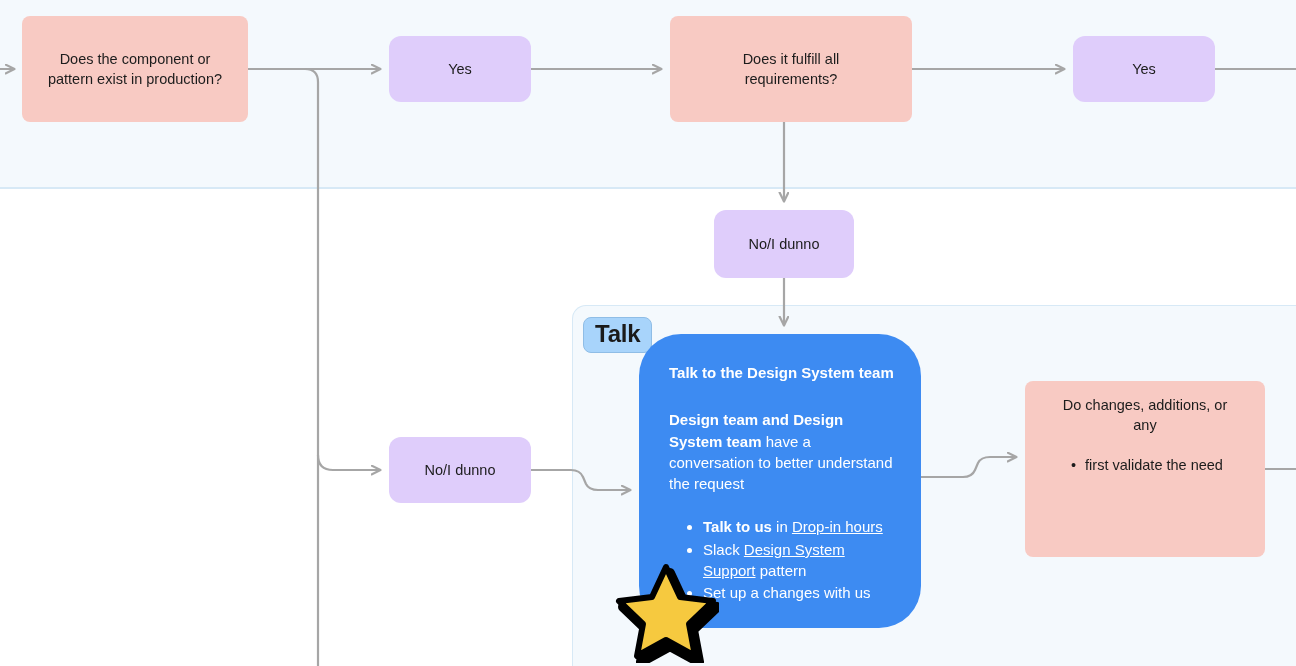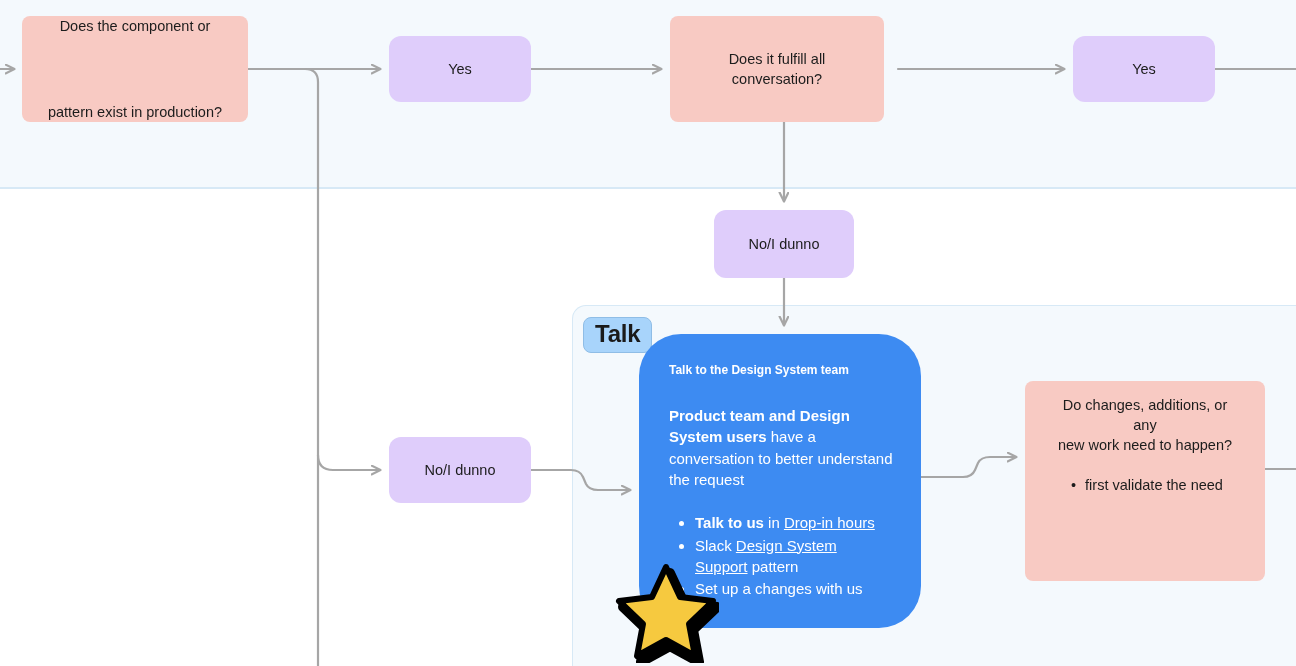--- a/index.html
+++ b/index.html
@@ -70,27 +70,27 @@
     border-radius: 8px;
     font-size: 14.5px;
   }
   .node-purple {
     background: #dfcdfb;
     border-radius: 12px;
     font-size: 14.5px;
   }
 
   
-  #n-exist      { left: 22px;   top: 16px;  width: 226px; height: 106px; padding: 0 16px; justify-content: space-between; }
+  #n-exist      { left: 22px;   top: 16px;  width: 226px; height: 106px; padding: 9px 16px; }
   #n-yes-1      { left: 389px;  top: 36px;  width: 142px; height: 66px;  }
-  #n-fulfill    { left: 670px;  top: 16px;  width: 214px; height: 106px; padding: 0 16px; }
+  #n-fulfill    { left: 670px;  top: 16px;  width: 242px; height: 106px; padding: 0 16px; }
   #n-yes-2      { left: 1073px; top: 36px;  width: 142px; height: 66px;  }
   #n-no-1       { left: 714px;  top: 210px; width: 140px; height: 68px;  }
   #n-no-2       { left: 389px;  top: 437px; width: 142px; height: 66px;  }
-  #n-changes    { left: 1025px; top: 381px; width: 240px; height: 200px; padding: 14px 25px; justify-content: flex-start; }
+  #n-changes    { left: 1025px; top: 381px; width: 240px; height: 176px; padding: 14px 25px; justify-content: flex-start; }
 
   .node-title-line { display: block; }
 
   .bullet-list {
     margin: 0;
     padding: 0 0 0 18px;
     list-style: none;
   }
   .bullet-list li {
     position: relative;
@@ -114,27 +114,27 @@
     background: #3d8bf2;
     border-radius: 42px;
     box-sizing: border-box;
     padding: 28px 26px 0 30px;
     color: #ffffff;
     font-size: 15px;
     line-height: 1.42;
   }
   #card-blue .card-heading {
     font-weight: bold;
-    font-size: 12px;
+    font-size: 15px;
     margin-bottom: 26px;
   }
   #card-blue .card-body { margin-bottom: 22px; }
   #card-blue .card-body b { font-weight: bold; }
   #card-blue ul.card-bullets {
-    margin: 4px;
+    margin: 12px;
     padding-left: 22px;
     list-style: disc;
   }
   #card-blue ul.card-bullets li { margin: 0 0 1px 0; }
   #card-blue b { font-weight: bold; }
   .ulink { text-decoration: underline; color: #ffffff; }
 
   
   #star {
     position: absolute;
@@ -198,49 +198,48 @@
     <span class="node-title-line">Does the component or</span>
     <span class="node-title-line">pattern exist in production?</span>
   </div>
 
   <div class="node node-purple" id="n-yes-1">
     <span>Yes</span>
   </div>
 
   <div class="node node-pink" id="n-fulfill">
     <span class="node-title-line">Does it fulfill all</span>
-    <span class="node-title-line">conversation?</span>
+    <span class="node-title-line">requirements?</span>
   </div>
 
   <div class="node node-purple" id="n-yes-2">
     <span>Yes</span>
   </div>
 
   <div class="node node-purple" id="n-no-1">
     <span>No/I dunno</span>
   </div>
 
   <div class="node node-purple" id="n-no-2">
     <span>No/I dunno</span>
   </div>
 
   <div id="card-blue">
     <div class="card-heading">Talk to the Design System team</div>
-    <div class="card-body"><b>Product team and Design System users</b><span> have a conversation to better understand the request</span></div>
+    <div class="card-body"><b>Design team and Design System team</b><span> have a conversation to better understand the request</span></div>
     <ul class="card-bullets">
       <li><b>Talk to us</b><span> in </span><a class="ulink" href="#">Drop-in hours</a></li>
       <li><span>Slack </span><a class="ulink" href="#">Design System Support</a><span> pattern</span></li>
       <li><span>Set up a changes with us</span></li>
     </ul>
   </div>
 
   <div class="node node-pink" id="n-changes">
     <div class="q-text">
       <span class="node-title-line">Do changes, additions, or any</span>
-      <span class="node-title-line">new work need to happen?</span>
     </div>
     <ul class="bullet-list">
       <li>first validate the need</li>
     </ul>
   </div>
 
   <svg id="star" viewBox="0 0 106 104" xmlns="http://www.w3.org/2000/svg">
     <g transform="translate(6,8)">
       <path d="M 47 0 L 61 30 L 94 34 L 70 57 L 76 89 L 47 73 L 18 89 L 24 57 L 0 34 L 33 30 Z" fill="#000000" stroke="#000000" stroke-width="10" stroke-linejoin="round" transform="translate(4,6)"></path>
       <path d="M 47 0 L 61 30 L 94 34 L 70 57 L 76 89 L 47 73 L 18 89 L 24 57 L 0 34 L 33 30 Z" fill="#f6c93f" stroke="#000000" stroke-width="6" stroke-linejoin="round"></path>

